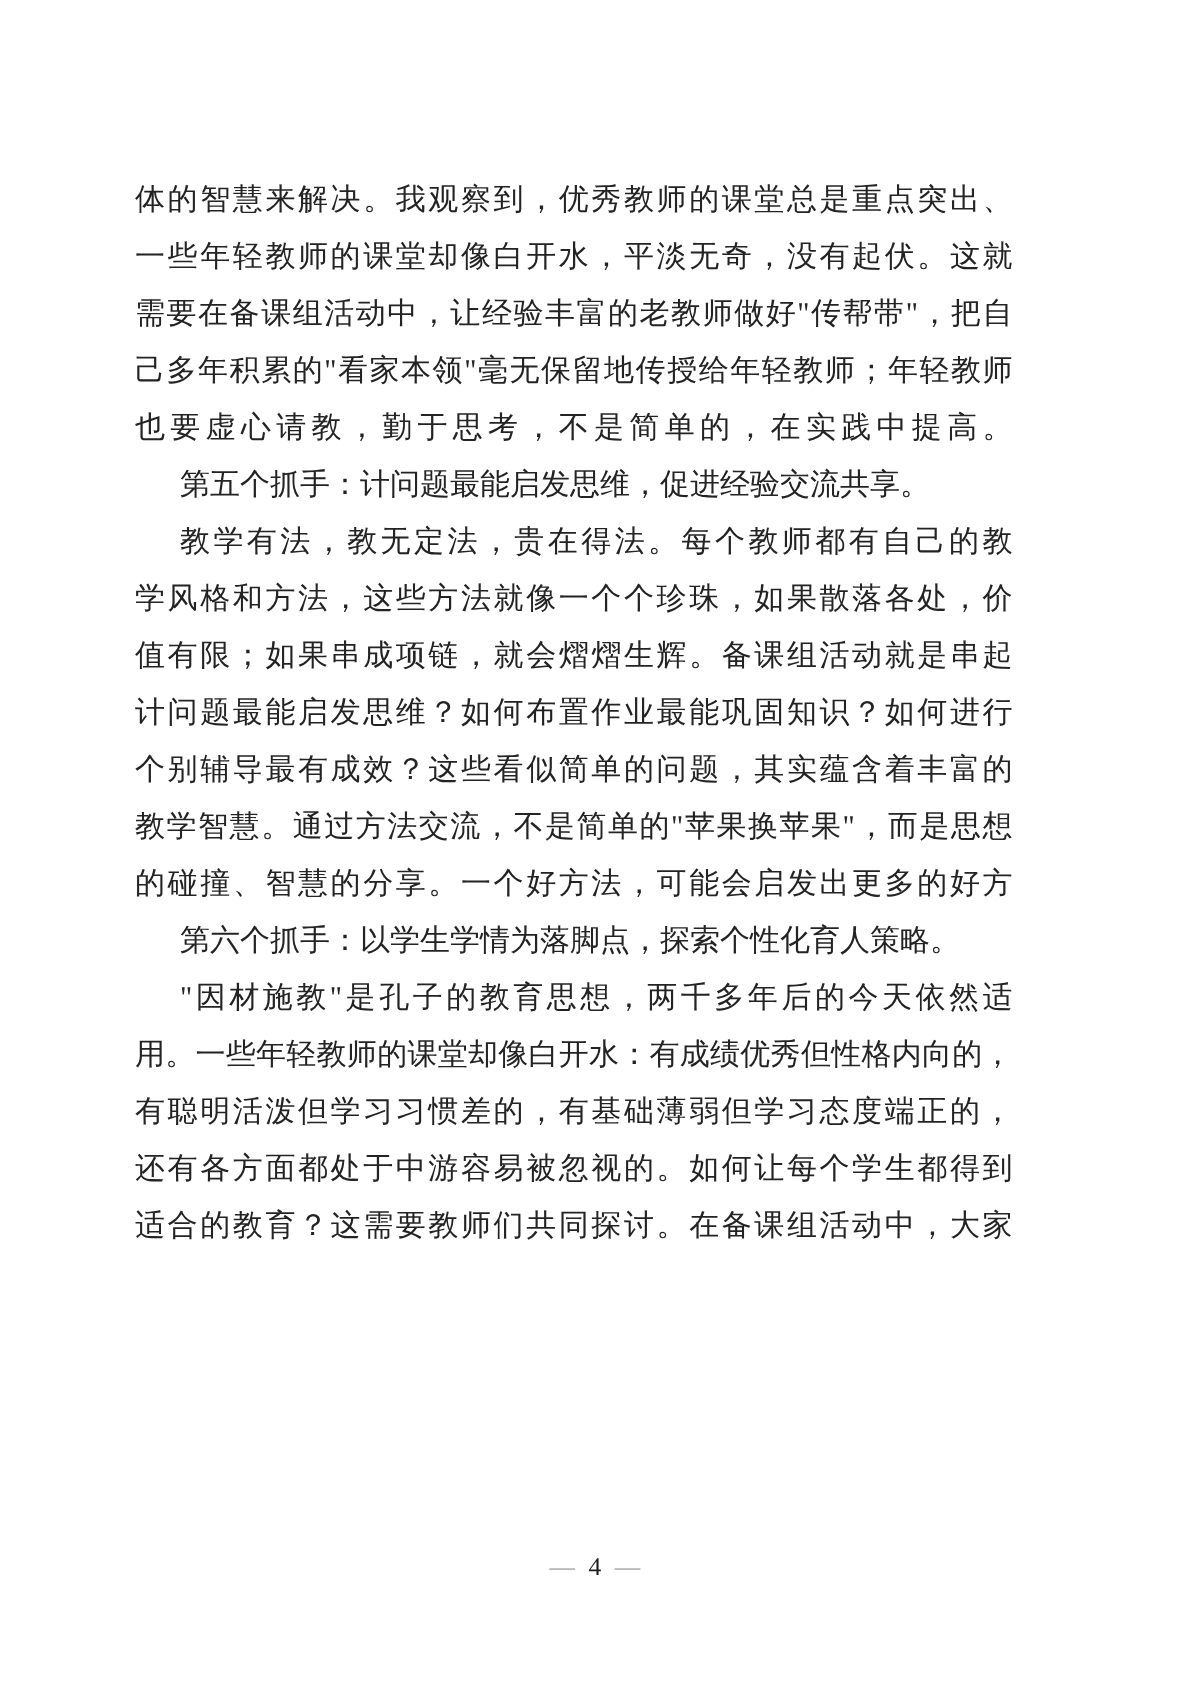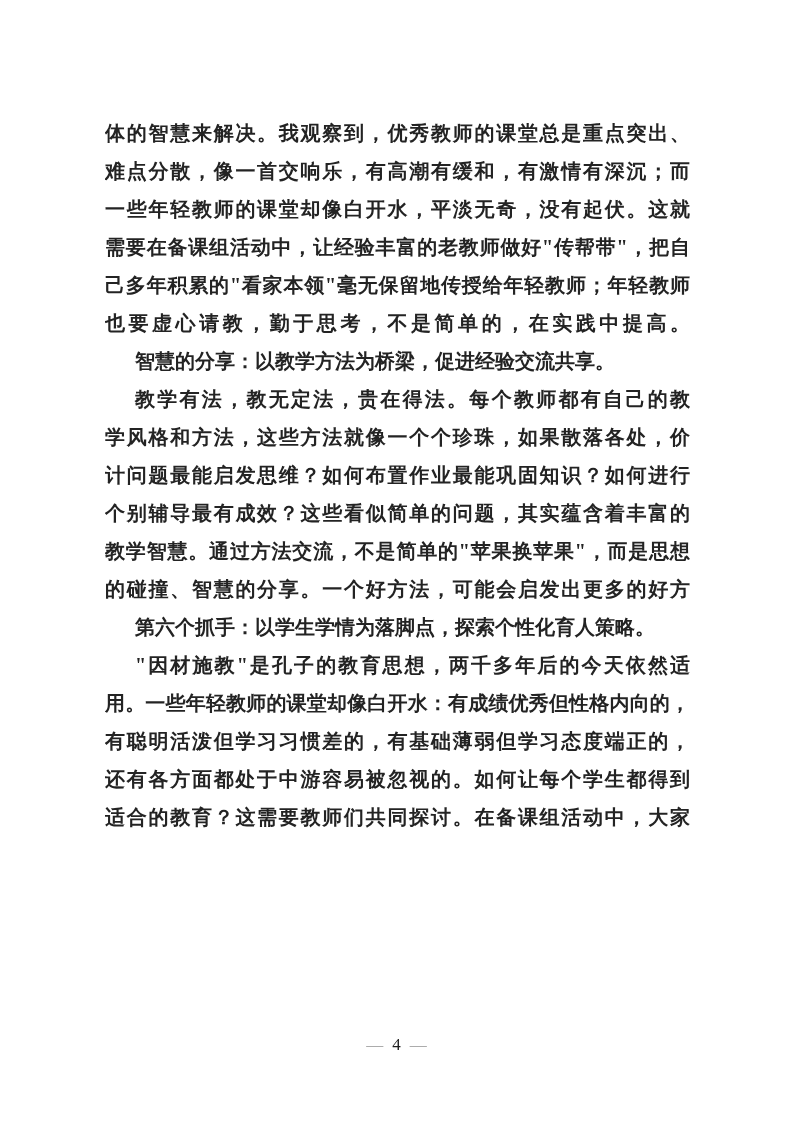--- a/index.html
+++ b/index.html
@@ -10,24 +10,23 @@
   .page {
     position: relative;
     width: 793px;
     height: 1122px;
     background: #ffffff;
     overflow: hidden;
     font-family: "Liberation Serif", serif;
   }
   .doc {
     position: absolute;
-    left: 105px;
+    left: 90px;
     top: 114px;
     width: 585px;
-    font-weight: bold;
   }
   .tline {
     height: 38px;
     line-height: 38px;
     font-size: 20px;
     color: #232323;
     text-align: justify;
     text-align-last: justify;
     -moz-text-align-last: justify;
     overflow: hidden;
@@ -59,32 +58,32 @@
     font-family: "Liberation Serif", serif;
   }
 </style>
 </head>
 <body>
 
 <div class="page">
   <div class="doc">
       <div>
         <div class="tline">体的智慧来解决。我观察到，优秀教师的课堂总是重点突出、</div>
-        <div class="tline">难点分散，像一首交响乐，有高潮有缓和，有激情有深沉；而</div>
         <div class="tline">一些年轻教师的课堂却像白开水，平淡无奇，没有起伏。这就</div>
         <div class="tline">需要在备课组活动中，让经验丰富的老教师做好"传帮带"，把自</div>
         <div class="tline">己多年积累的"看家本领"毫无保留地传授给年轻教师；年轻教师</div>
         <div class="tline">也要虚心请教，勤于思考，不是简单的，在实践中提高。</div>
       </div>
       <div>
-        <div class="tline nofill ind">智慧的分享：以教学方法为桥梁，促进经验交流共享。</div>
+        <div class="tline nofill ind">第五个抓手：计问题最能启发思维，促进经验交流共享。</div>
       </div>
       <div>
         <div class="tline ind">教学有法，教无定法，贵在得法。每个教师都有自己的教</div>
         <div class="tline">学风格和方法，这些方法就像一个个珍珠，如果散落各处，价</div>
+        <div class="tline">值有限；如果串成项链，就会熠熠生辉。备课组活动就是串起</div>
         <div class="tline">计问题最能启发思维？如何布置作业最能巩固知识？如何进行</div>
         <div class="tline">个别辅导最有成效？这些看似简单的问题，其实蕴含着丰富的</div>
         <div class="tline">教学智慧。通过方法交流，不是简单的"苹果换苹果"，而是思想</div>
         <div class="tline">的碰撞、智慧的分享。一个好方法，可能会启发出更多的好方</div>
       </div>
       <div>
         <div class="tline nofill ind">第六个抓手：以学生学情为落脚点，探索个性化育人策略。</div>
       </div>
       <div>
         <div class="tline ind">"因材施教"是孔子的教育思想，两千多年后的今天依然适</div>

